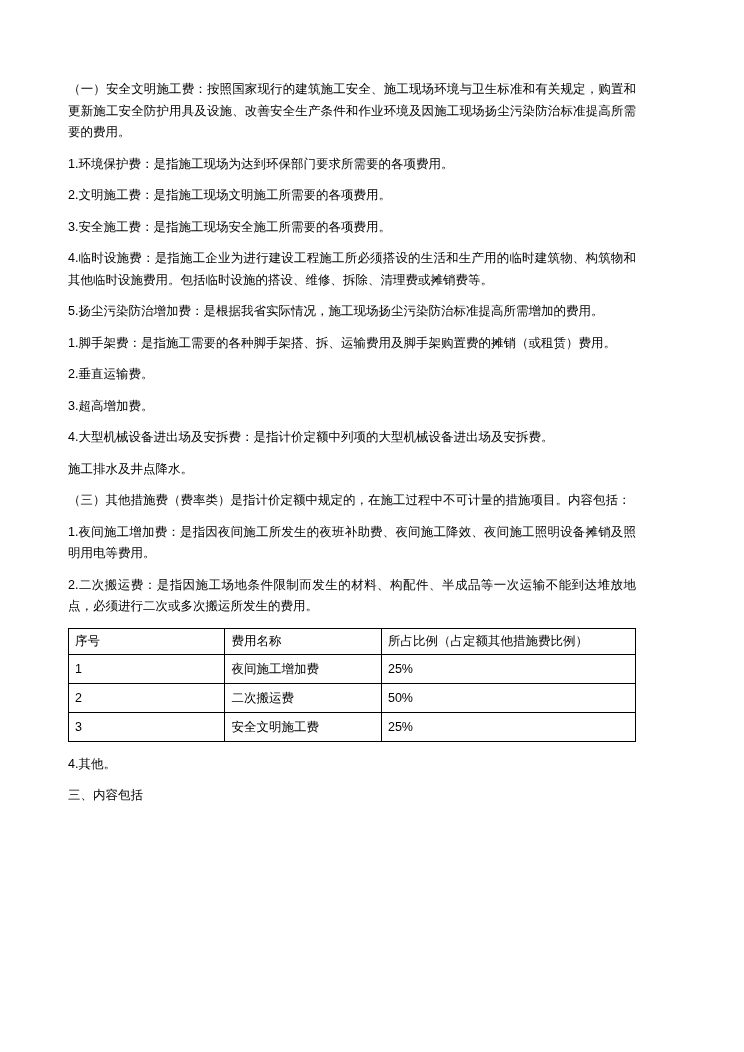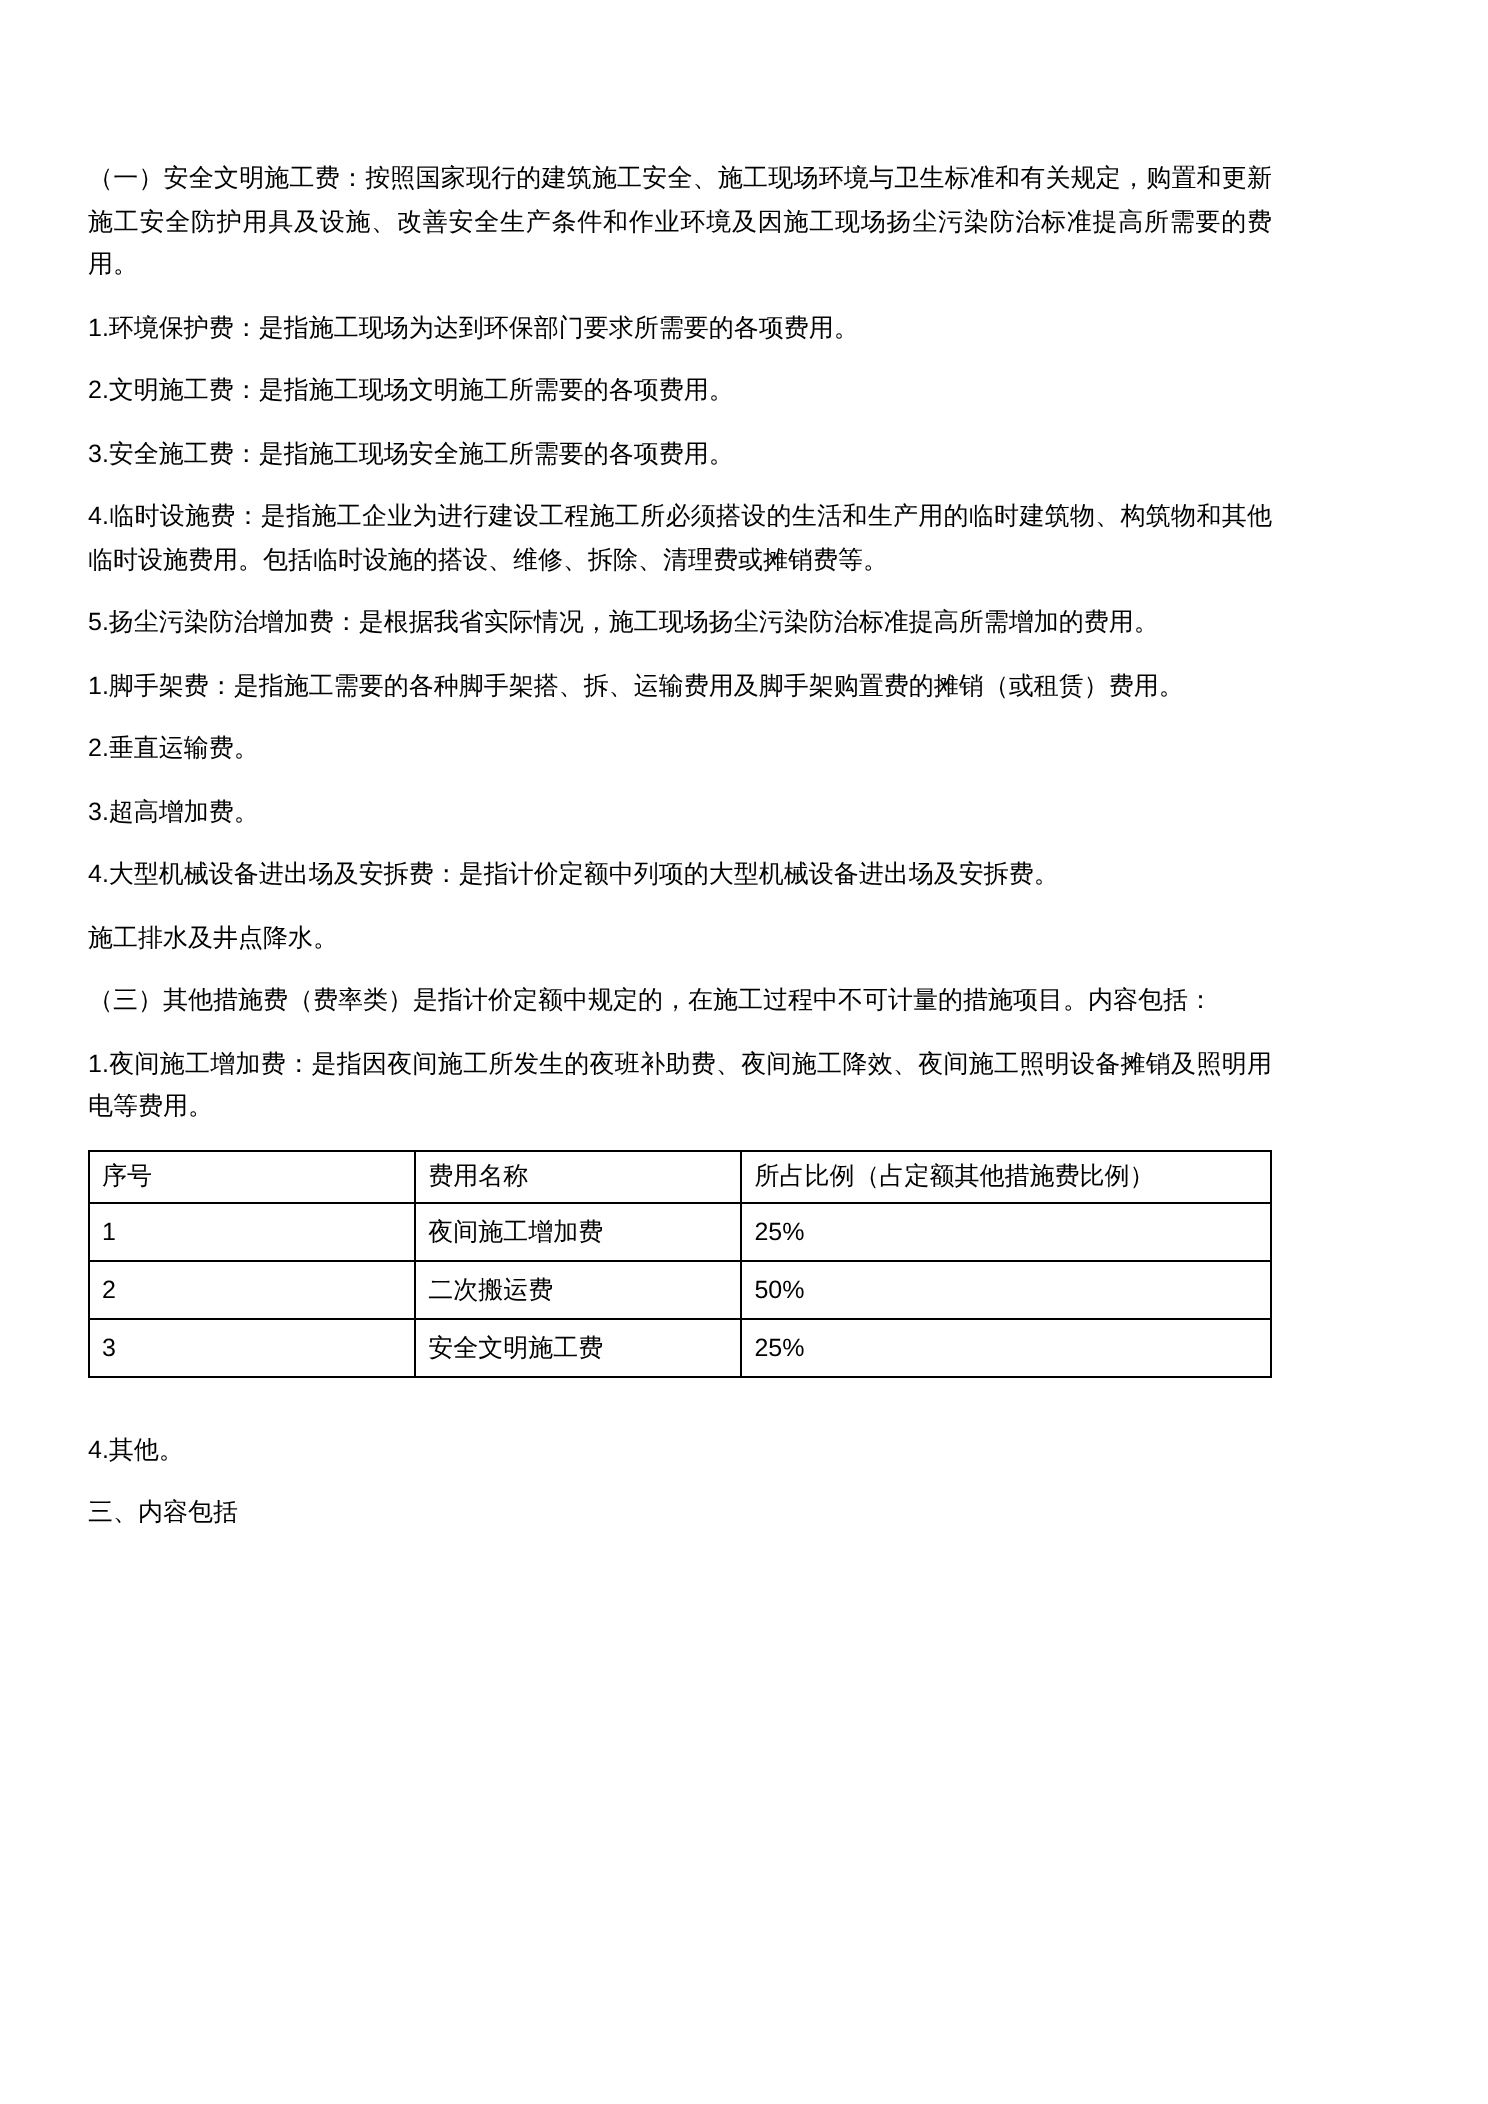--- a/index.html
+++ b/index.html
@@ -6,35 +6,35 @@
   html, body {
     margin: 0;
     padding: 0;
     background: #ffffff;
   }
   .page {
     position: relative;
     width: 744px;
     height: 1052px;
     background: #ffffff;
-    padding: 79px 108px 0 44px;
+    padding: 79px 108px 0 68px;
     font-family: "Liberation Sans", "DejaVu Sans", sans-serif;
     font-size: 12.5px;
     color: #000000;
     line-height: 21.5px;
     overflow: hidden;
   }
   .page p {
     margin: 0 0 10px 0;
     text-align: justify;
   }
   table.fee-table {
     border-collapse: collapse;
     width: 100%;
-    margin: 3px 0 26px 0;
+    margin: 3px 0 12px 0;
     table-layout: fixed;
   }
   .fee-table th,
   .fee-table td {
     border: 1px solid #000000;
     font-weight: normal;
     text-align: left;
     vertical-align: middle;
     padding: 3px 6px;
     font-size: 12.5px;
@@ -59,20 +59,21 @@
   <p>3.安全施工费：是指施工现场安全施工所需要的各项费用。</p>
   <p>4.临时设施费：是指施工企业为进行建设工程施工所必须搭设的生活和生产用的临时建筑物、构筑物和其他临时设施费用。包括临时设施的搭设、维修、拆除、清理费或摊销费等。</p>
   <p>5.扬尘污染防治增加费：是根据我省实际情况，施工现场扬尘污染防治标准提高所需增加的费用。</p>
   <p>1.脚手架费：是指施工需要的各种脚手架搭、拆、运输费用及脚手架购置费的摊销（或租赁）费用。</p>
   <p>2.垂直运输费。</p>
   <p>3.超高增加费。</p>
   <p>4.大型机械设备进出场及安拆费：是指计价定额中列项的大型机械设备进出场及安拆费。</p>
   <p>施工排水及井点降水。</p>
   <p>（三）其他措施费（费率类）是指计价定额中规定的，在施工过程中不可计量的措施项目。内容包括：</p>
   <p>1.夜间施工增加费：是指因夜间施工所发生的夜班补助费、夜间施工降效、夜间施工照明设备摊销及照明用电等费用。</p>
+  <p>2.二次搬运费：是指因施工场地条件限制而发生的材料、构配件、半成品等一次运输不能到达堆放地点，必须进行二次或多次搬运所发生的费用。</p>
 
   <table class="fee-table">
     <colgroup>
       <col class="col-seq">
       <col class="col-name">
       <col class="col-pct">
     </colgroup>
     <thead>
       <tr>
         <th>序号</th>

